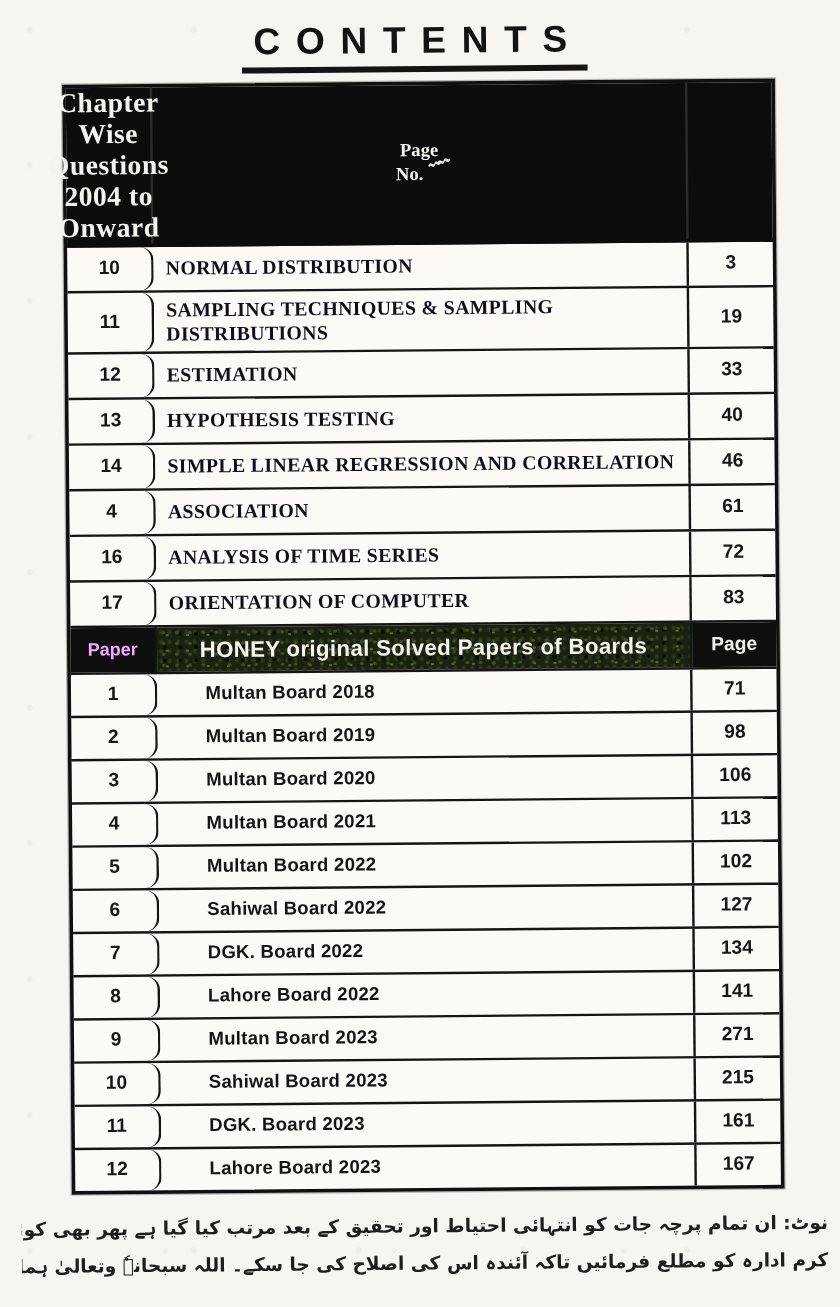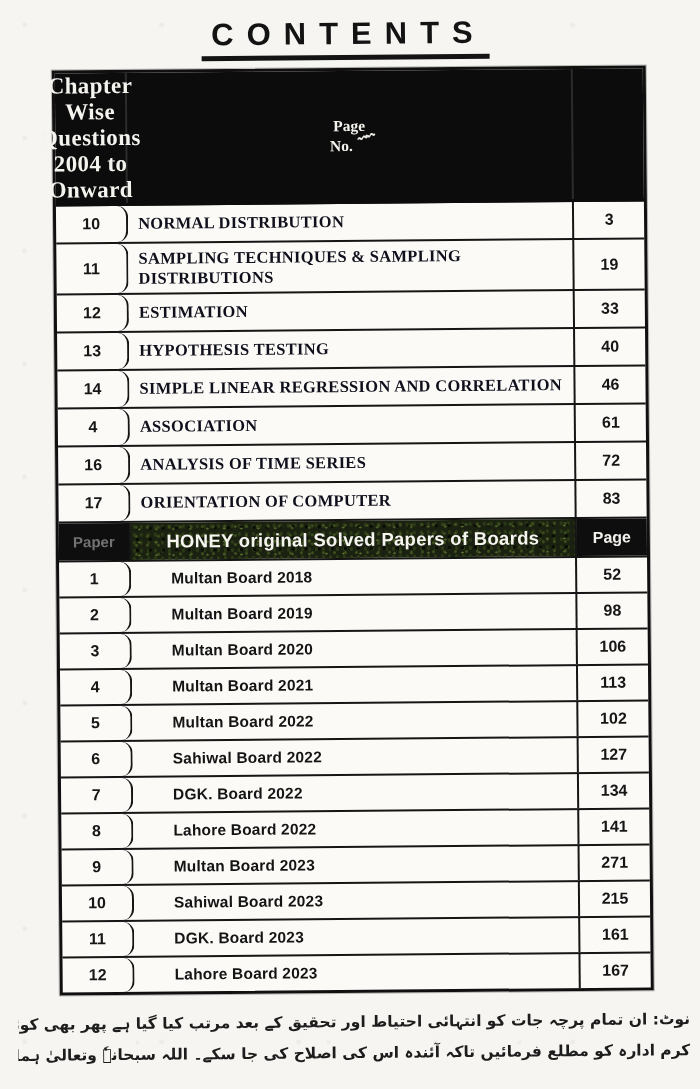--- a/index.html
+++ b/index.html
@@ -58,21 +58,21 @@
   
   .hdr1{ background:#0c0c0c; color:#f4f3ee; border-bottom:3px solid #0c0c0c; }
   .hdr1 .cell{ border-right:2px solid #2c2c2c; min-height:52px; }
   .hdr1 .hc1{ justify-content:center; text-align:center; font-family:"Liberation Serif", serif; font-weight:bold; font-size:14.5px; line-height:1.25; }
   .hdr1 .hc2{ justify-content:center; text-align:center; font-family:"Liberation Serif", serif; font-weight:bold; font-size:23px; letter-spacing:.4px; }
   .hdr1 .hc3{ justify-content:center; text-align:center; font-family:"Liberation Serif", serif; font-weight:bold; font-size:15.5px; line-height:1.3; flex-direction:column; }
   .scribble{ font-size:10px; color:#e8e8e0; letter-spacing:-2px; transform:rotate(-18deg) translate(8px,-9px); display:inline-block; }
 
   
   .hdr2 .cell{ min-height:37px; }
-  .hdr2 .pc1{ background:#0e0e0e; color:#737373; justify-content:center; font-size:15px; font-weight:bold; }
+  .hdr2 .pc1{ background:#0e0e0e; color:#f0abfc; justify-content:center; font-size:15px; font-weight:bold; }
   .hdr2 .pc2{
     color:#f5f4ef; justify-content:center; font-size:18.5px; font-weight:bold; letter-spacing:.3px;
     background-color:#1a2110;
     background-image:
       radial-gradient(#3e511f 1.2px, transparent 1.9px),
       radial-gradient(#5a6e2d 1px, transparent 1.6px),
       radial-gradient(#090c04 1.5px, transparent 2.1px),
       radial-gradient(#2c3a16 1.3px, transparent 2px);
     background-size:11px 9px, 17px 13px, 13px 11px, 7px 8px;
   }
@@ -157,21 +157,21 @@
 
     <div class="row hdr2">
       <div class="cell pc1">Paper</div>
       <div class="cell pc2">HONEY original Solved Papers of Boards</div>
       <div class="cell pc3">Page</div>
     </div>
 
     <div class="row paper-row">
       <div class="cell num-cell">1</div>
       <div class="cell paper-title">Multan Board 2018</div>
-      <div class="cell page-cell">52</div>
+      <div class="cell page-cell">71</div>
     </div>
     <div class="row paper-row">
       <div class="cell num-cell">2</div>
       <div class="cell paper-title">Multan Board 2019</div>
       <div class="cell page-cell">98</div>
     </div>
     <div class="row paper-row">
       <div class="cell num-cell">3</div>
       <div class="cell paper-title">Multan Board 2020</div>
       <div class="cell page-cell">106</div>

